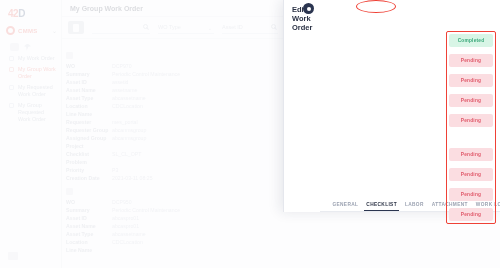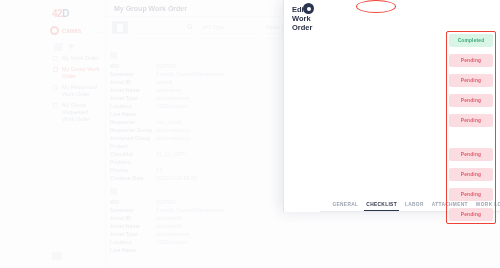--- a/index.html
+++ b/index.html
@@ -15,21 +15,20 @@
     width: 500px; height: 268px;
     background: #fdfdfe;
     overflow: hidden;
   }
 
   
   .bg-layer {
     position: absolute; inset: 0;
     opacity: 0.16;
     filter: blur(0.3px);
-    margin-left: 44px;
   }
 
   .sidebar {
     position: absolute; left: 0; top: 0;
     width: 62px; height: 268px;
     background: #ffffff;
     border-right: 1px solid #e9ebf0;
   }
   .logo {
     padding: 8px 0 0 8px;

